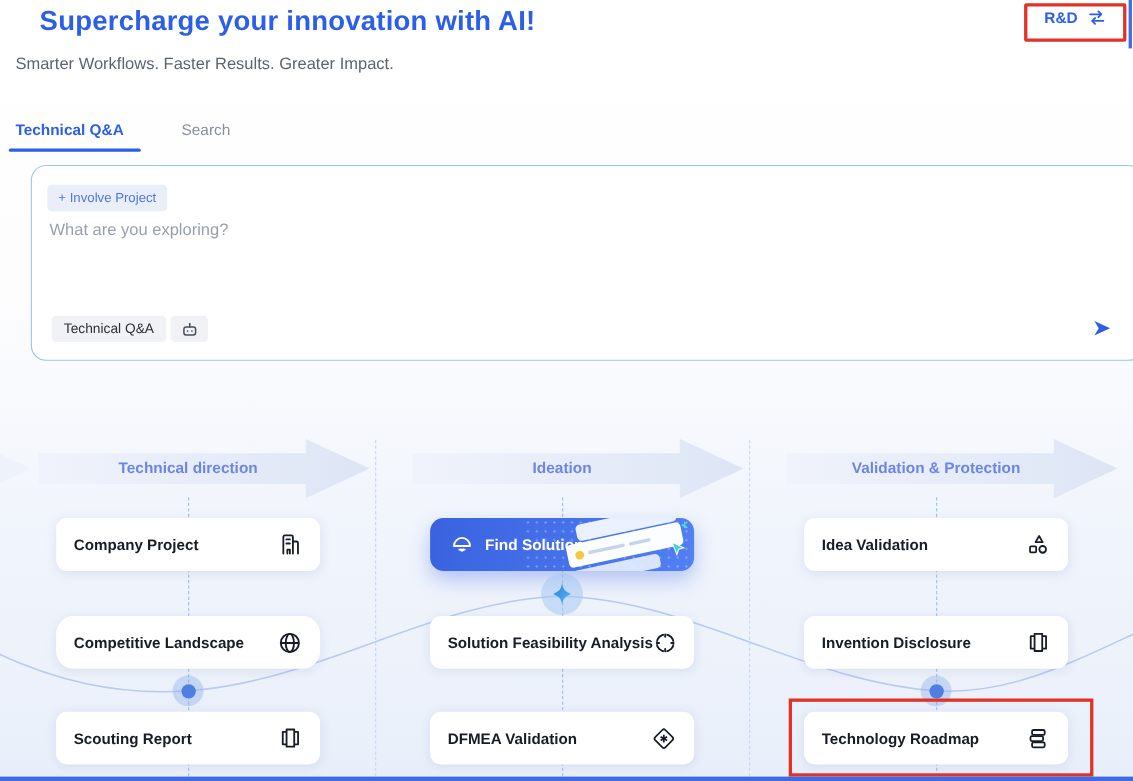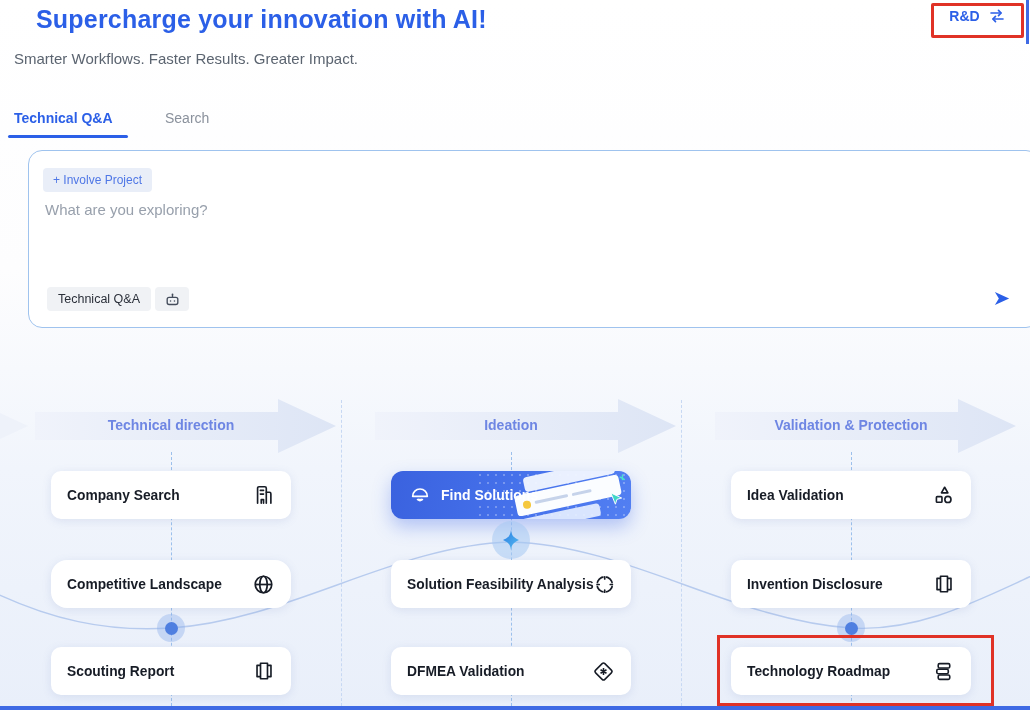--- a/index.html
+++ b/index.html
@@ -137,21 +137,21 @@
   <div class="vline vl-b"></div>
   <div class="cline cl-0"></div>
   <div class="cline cl-1"></div>
   <div class="cline cl-2"></div>
 
   <svg class="wave-svg" width="1030" height="710" viewBox="0 0 1030 710">
     <path d="M -25 583 C 50 622 110 632 171 628 C 290 620 395 545 511 542 C 627 545 732 620 851 628 C 918 632 975 602 1040 572" fill="none" stroke="#b7cbee" stroke-width="1.4"></path>
   </svg>
 
   <div class="card c00">
-    <span class="lbl">Company Search</span>
+    <span class="lbl">Company Project</span>
     <svg viewBox="0 0 24 24" width="22" height="22" fill="none" stroke="#171c26" stroke-width="1.8" stroke-linecap="round" stroke-linejoin="round">
       <path d="M5 21V4.5A1.5 1.5 0 0 1 6.5 3H13a1.5 1.5 0 0 1 1.5 1.5V21"></path>
       <path d="M14.5 9H18a1.5 1.5 0 0 1 1.5 1.5V21"></path>
       <path d="M8 7h3.5M8 11h3.5"></path>
         <path d="M9 21v-4h2.5v4"></path>
     </svg>
   </div>
   <div class="card c01">
     <span class="lbl">Competitive Landscape</span>
     <svg viewBox="0 0 24 24" width="23" height="23" fill="none" stroke="#171c26" stroke-width="1.8">

